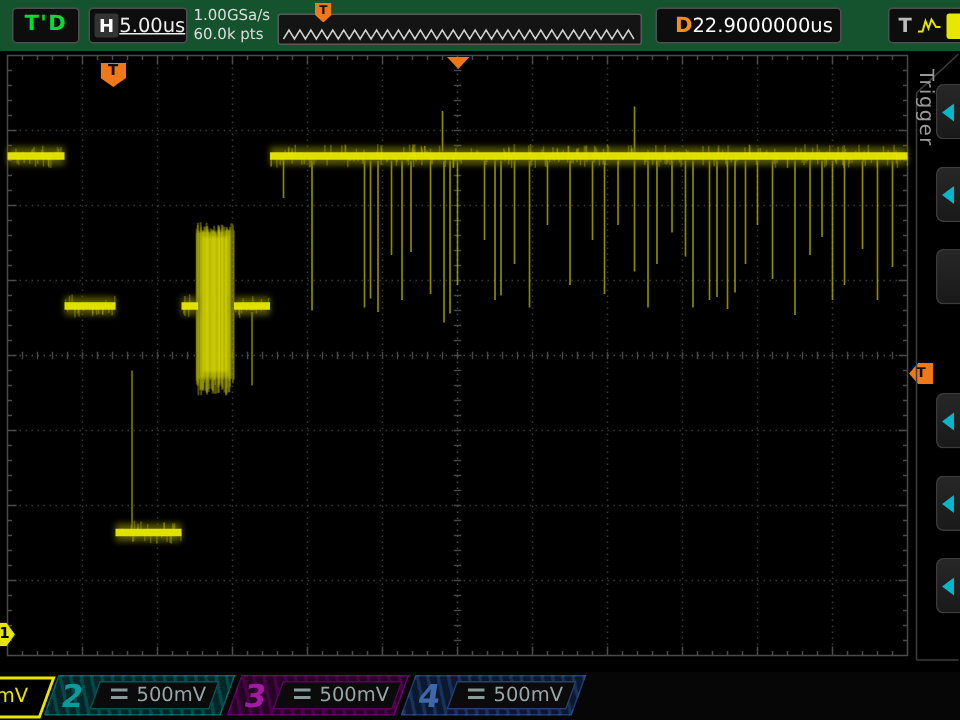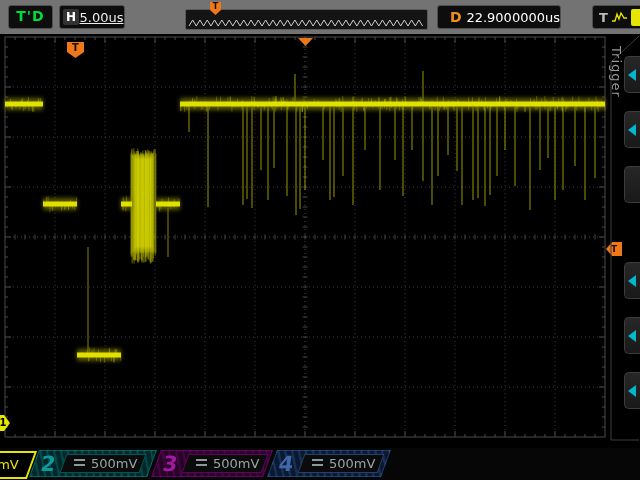--- a/index.html
+++ b/index.html
@@ -1,35 +1,35 @@
 <!DOCTYPE html>
 <html><head>
 <meta charset="utf-8">
 <style>
   html,body{margin:0;padding:0;background:#000;}
   #screen{position:relative;width:640px;height:480px;background:#000;overflow:hidden;
           font-family:"DejaVu Sans","Liberation Sans",sans-serif;}
   
-  .topbar{position:absolute;left:0;top:0;width:640px;height:34px;background:#737373;}
+  .topbar{position:absolute;left:0;top:0;width:640px;height:34px;background:#14532d;}
   .tbox{position:absolute;top:5px;height:24px;border:1px solid #4f4f4f;border-radius:3px;
         background:#0d0d0d;box-sizing:border-box;}
   .status-box{left:8px;width:45px;text-align:center;line-height:21px;color:#00dd33;
               font-weight:bold;font-size:14px;letter-spacing:1px;}
   .h-box{left:59px;width:66px;display:flex;align-items:center;}
   .h-label{display:inline-block;width:16px;height:16px;margin-left:3px;background:#333;
            border-radius:2px;color:#fff;font-weight:bold;font-size:12px;text-align:center;
            line-height:16px;}
   .h-value{flex:1;text-align:center;color:#eee;font-size:13px;text-decoration:underline;}
   .acq{position:absolute;left:129px;top:4px;font-size:10px;color:#ddd;line-height:13px;}
   .preview{position:absolute;left:185px;top:9px;width:243px;height:21px;border:1px solid #5a5a5a;
            border-radius:2px;background:#141414;box-sizing:border-box;}
   .preview svg{position:absolute;left:2px;top:7px;}
   .d-box{left:437px;width:124px;display:flex;align-items:center;}
   .d-label{color:#f09018;font-weight:bold;font-size:14px;margin-left:12px;}
-  .d-value{flex:1;text-align:right;color:#fff;font-size:13px;}
+  .d-value{flex:1;text-align:left;color:#fff;font-size:13px;}
   .t-box{left:592px;width:60px;display:flex;align-items:center;gap:3px;padding-left:6px;}
   .t-label{color:#bbb;font-weight:bold;font-size:13px;}
   .t-chip{width:13px;height:17px;background:#e6e600;border-radius:2px;}
   
   .flag{position:absolute;background:#f07818;color:#1a0e00;font-weight:bold;text-align:center;}
   .trig-time{left:67px;top:42px;width:17px;height:16px;font-size:10px;line-height:11px;
              clip-path:polygon(0 0,100% 0,100% 62%,50% 100%,0 62%);}
   .pv-flag{left:210px;top:2px;width:11px;height:13px;font-size:8px;line-height:9px;
            clip-path:polygon(0 0,100% 0,100% 62%,50% 100%,0 62%);}
   .delay-marker{position:absolute;left:298px;top:38px;width:15px;height:8px;background:#e87818;
@@ -889,20 +889,24 @@
       <line x1="570.5745083990041" y1="104" x2="570.5745083990041" y2="100.59585357969627" stroke="#a8a800" stroke-width="1" opacity="0.45"></line>
       <rect x="180" y="101.5" width="425" height="5" fill="#e8e800" opacity="0.95" filter="url(#b05)"></rect>
     </svg>
 
   <div class="topbar">
     <div class="tbox status-box">T'D</div>
     <div class="tbox h-box">
       <span class="h-label">H</span>
       <span class="h-value">5.00us</span>
     </div>
+    <div class="acq">
+      <div>1.00GSa/s</div>
+      <div>60.0k pts</div>
+    </div>
     <div class="preview">
       <svg id="pvwave" width="237" height="12">
           <polyline points="1,9 4.65,3 8.3,9 11.950000000000001,3 15.600000000000001,9 19.25,3 22.9,9 26.549999999999997,3 30.199999999999996,9 33.849999999999994,3 37.49999999999999,9 41.14999999999999,3 44.79999999999999,9 48.44999999999999,3 52.09999999999999,9 55.749999999999986,3 59.399999999999984,9 63.04999999999998,3 66.69999999999999,9 70.35,3 74,9 77.65,3 81.30000000000001,9 84.95000000000002,3 88.60000000000002,9 92.25000000000003,3 95.90000000000003,9 99.55000000000004,3 103.20000000000005,9 106.85000000000005,3 110.50000000000006,9 114.15000000000006,3 117.80000000000007,9 121.45000000000007,3 125.10000000000008,9 128.75000000000009,3 132.4000000000001,9 136.0500000000001,3 139.7000000000001,9 143.3500000000001,3 147.0000000000001,9 150.65000000000012,3 154.30000000000013,9 157.95000000000013,3 161.60000000000014,9 165.25000000000014,3 168.90000000000015,9 172.55000000000015,3 176.20000000000016,9 179.85000000000016,3 183.50000000000017,9 187.15000000000018,3 190.80000000000018,9 194.4500000000002,3 198.1000000000002,9 201.7500000000002,3 205.4000000000002,9 209.0500000000002,3 212.70000000000022,9 216.35000000000022,3 220.00000000000023,9 223.65000000000023,3 227.30000000000024,9 230.95000000000024,3 234.60000000000025,9" fill="none" stroke="#cfcfcf" stroke-width="1"></polyline>
         </svg>
     </div>
     <div class="flag pv-flag">T</div>
     <div class="tbox d-box">
       <span class="d-label">D</span>
       <span class="d-value">22.9000000us</span>
     </div>

